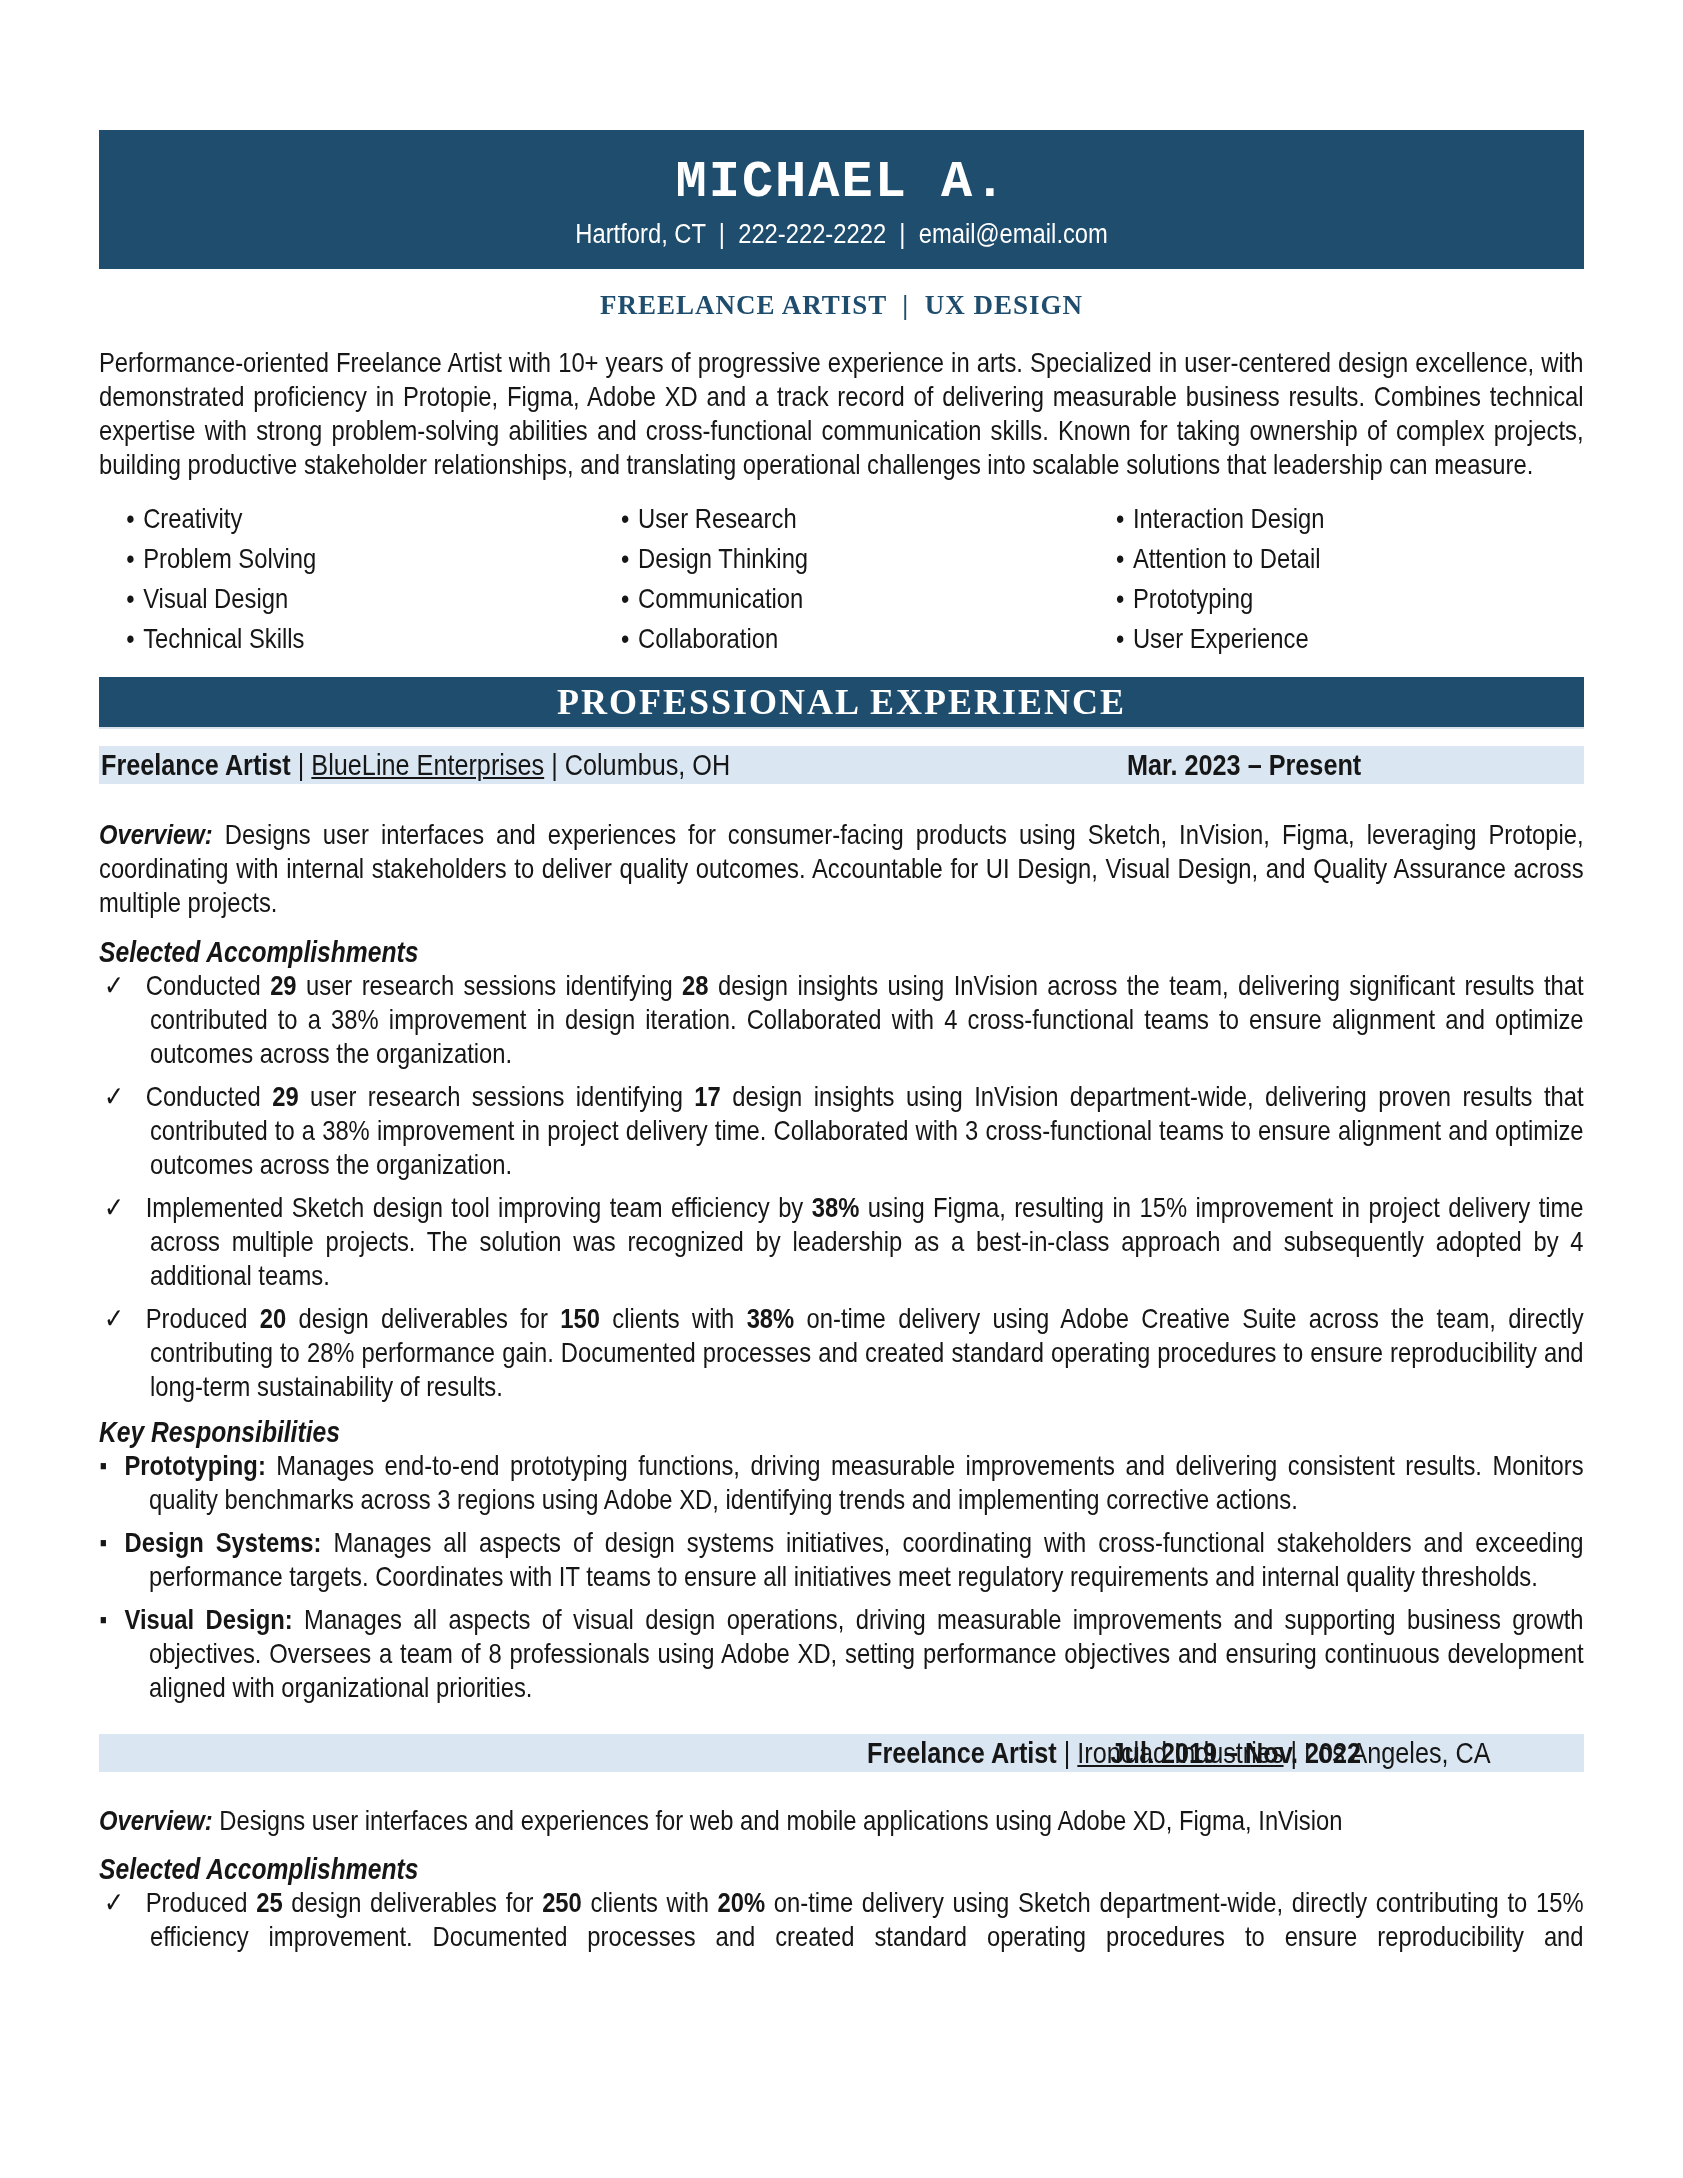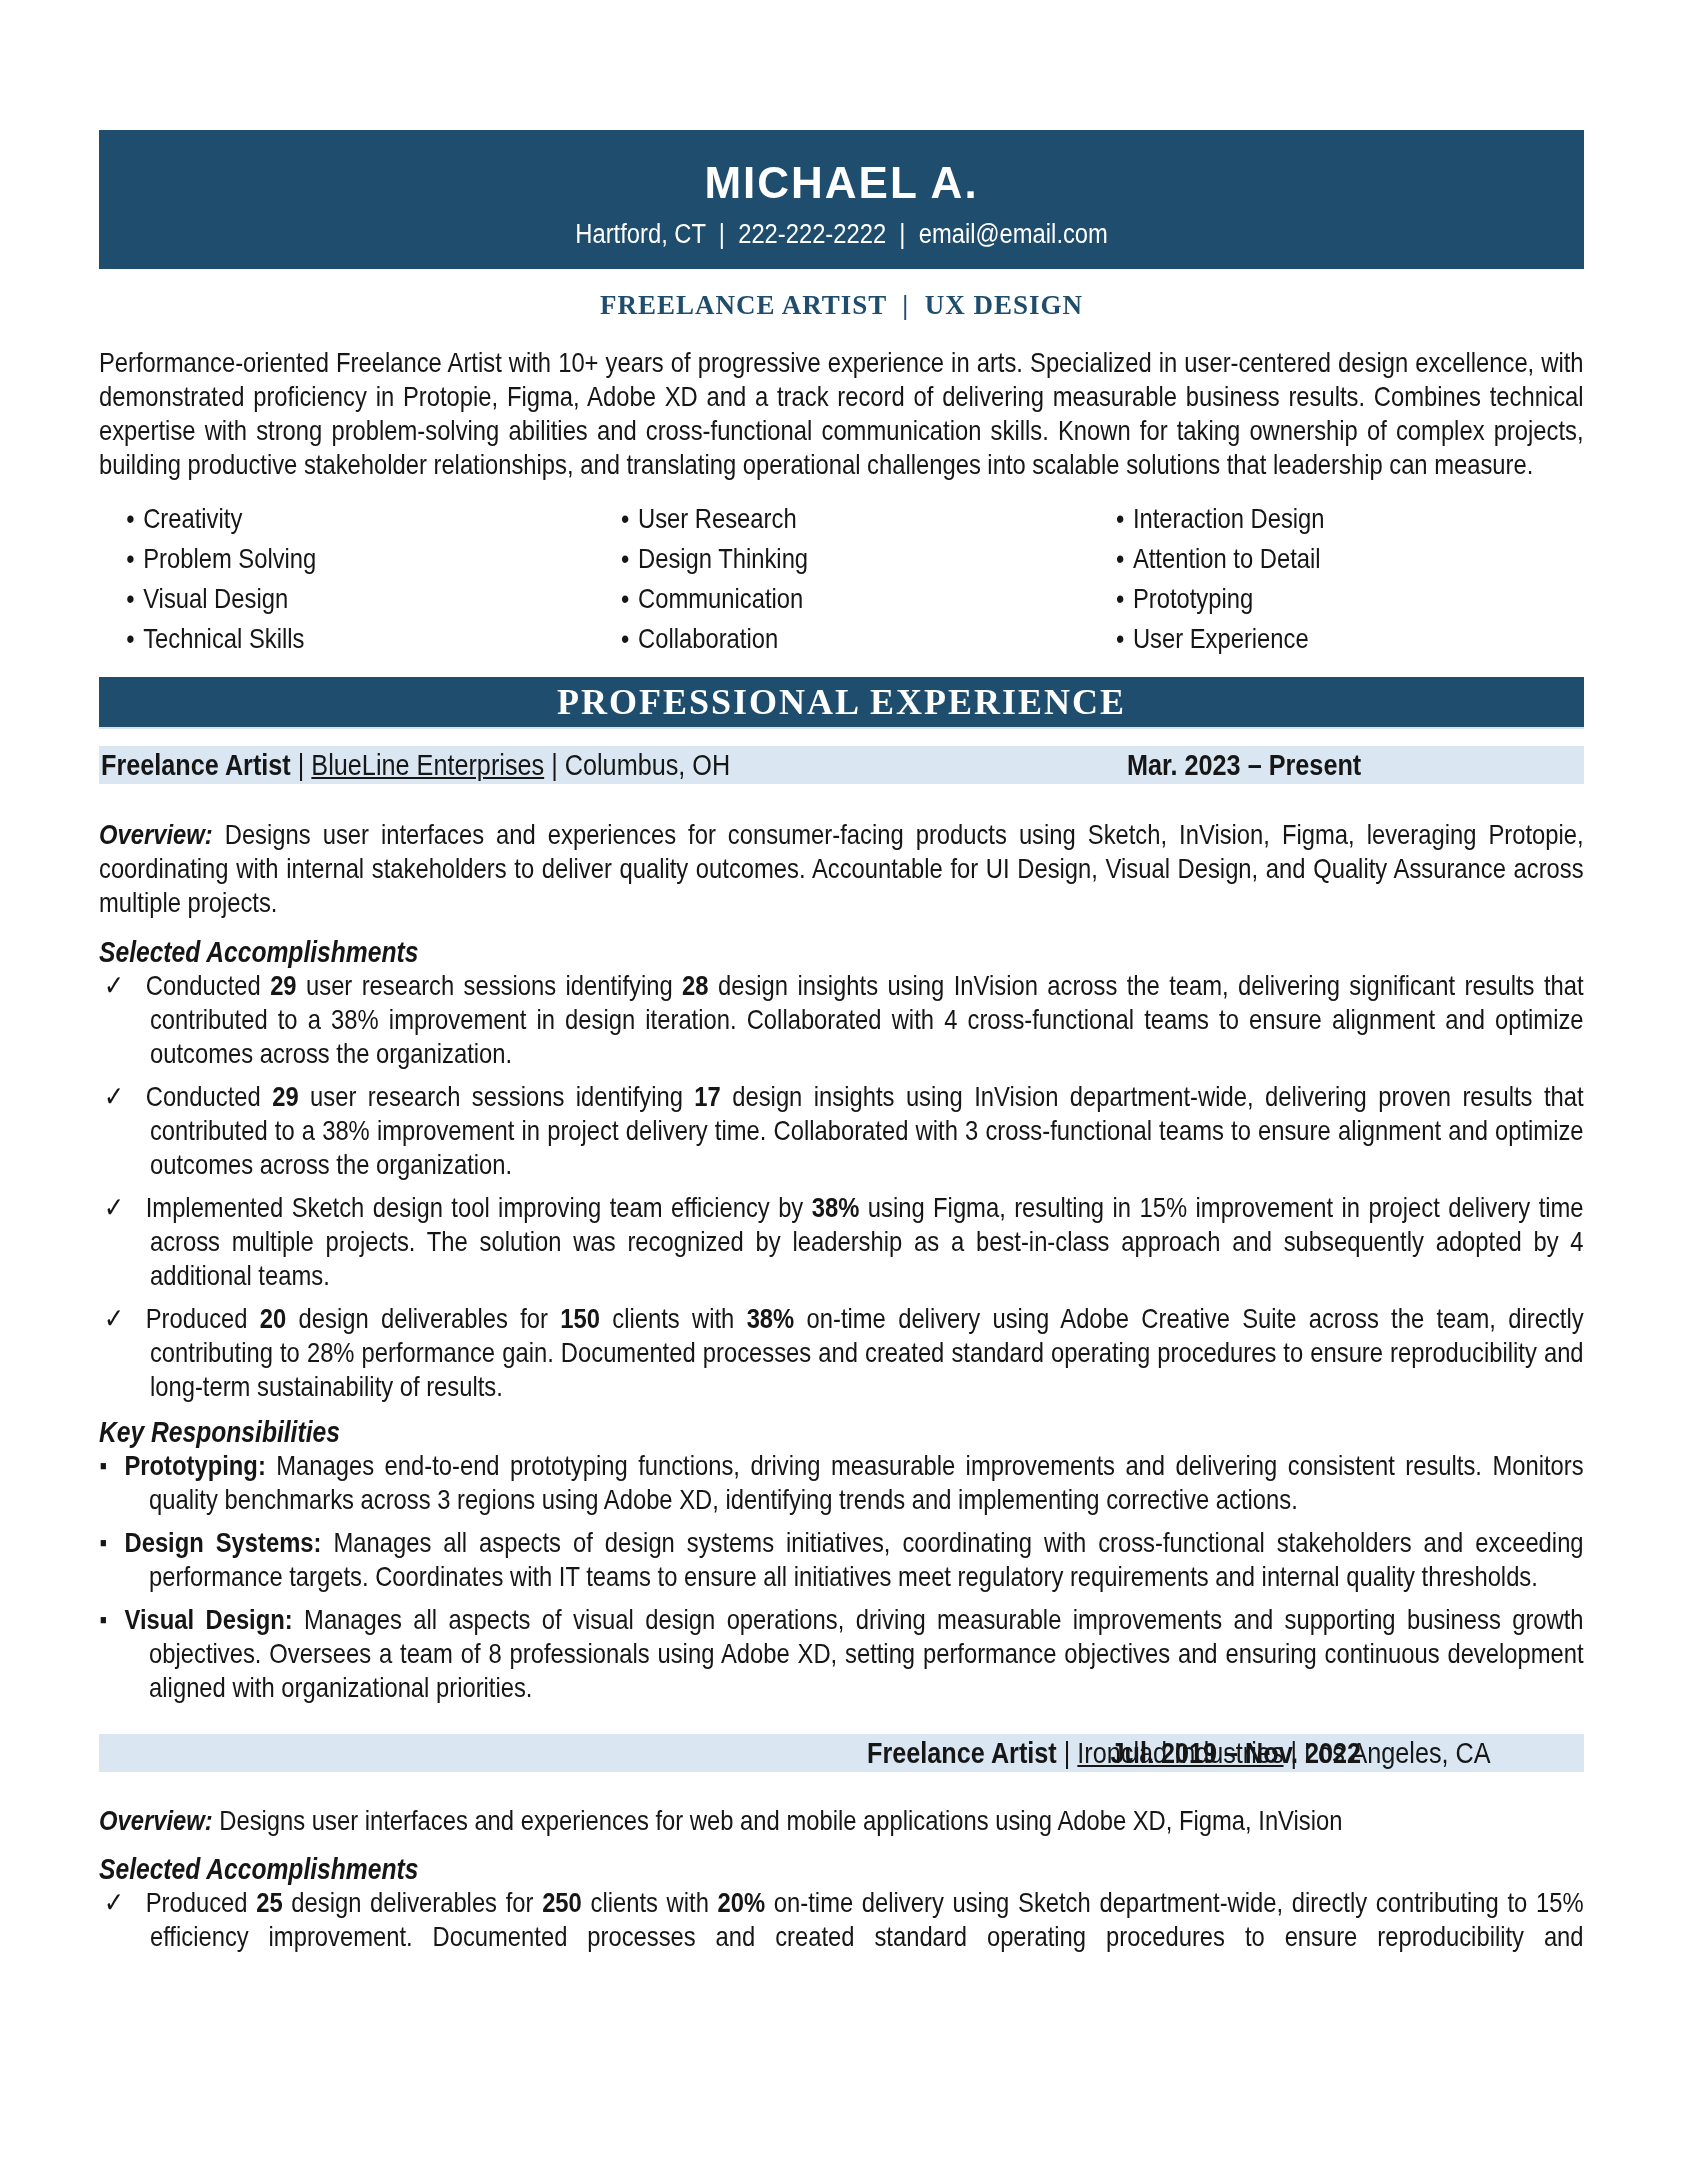--- a/index.html
+++ b/index.html
@@ -13,22 +13,22 @@
     width:1748px;transform:scaleX(0.8493);transform-origin:0 0;
     font-size:28px;line-height:34px;text-align:justify;
   }
   
   .header-banner{
     margin-top:130px;height:139px;background:#1F4D6D;
     display:flex;flex-direction:column;align-items:center;
     padding-top:22px;box-sizing:border-box;
   }
   .name{
-    font-family:Liberation Sans, sans-serif;font-weight:bold;color:#ffffff;
-    font-size:44px;line-height:61px;letter-spacing:2px;
+    font-family:Liberation Mono, monospace;font-weight:bold;color:#ffffff;
+    font-size:52px;line-height:61px;letter-spacing:2px;
   }
   .contact{
     margin-top:5px;color:#ffffff;font-size:27px;line-height:32px;
     white-space:pre-wrap;transform:scaleX(0.88);transform-origin:center top;
   }
   
   .headline{
     margin-top:13px;text-align:center;color:#1F4D6D;
     font-family:"Liberation Serif",serif;font-weight:bold;
     font-size:27px;line-height:46px;letter-spacing:1px;white-space:pre-wrap;

